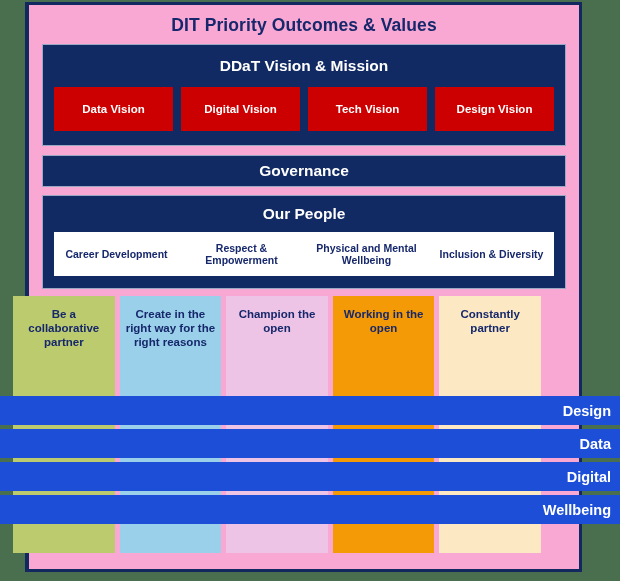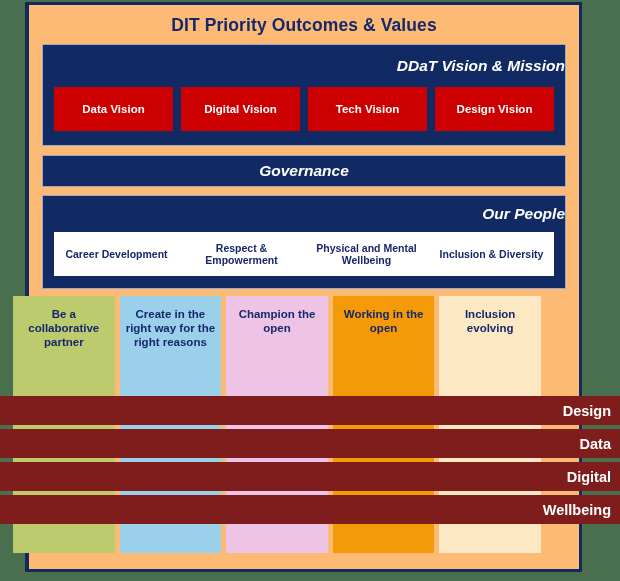--- a/index.html
+++ b/index.html
@@ -16,21 +16,21 @@
   }
 
   
   #card {
     position: absolute;
     left: 25px;
     top: 2px;
     width: 557px;
     height: 570px;
     box-sizing: border-box;
-    background: #fdba74;
+    background: #f9a8d4;
     border: 3px solid #12285f;
     border-left-width: 4px;
   }
 
   
   .page-title {
     text-align: center;
     color: #16286b;
     font-size: 17.5px;
     font-weight: bold;
@@ -40,25 +40,24 @@
   }
 
   
   .navy-panel {
     background: #112a63;
     margin: 0 13px 0 13px;
     border: 1px solid #9aa8c4;
     box-sizing: border-box;
   }
   .panel-heading {
-    text-align: right;
+    text-align: center;
     color: #ffffff;
     font-weight: bold;
     font-size: 15.5px;
-    font-style: italic;
   }
 
   
   #vision-panel {
     height: 102px;
     margin-top: 4px;
     padding-top: 12px;
     box-sizing: border-box;
   }
   #vision-panel .panel-heading { margin-bottom: 12px; }
@@ -150,21 +149,21 @@
     padding: 0 4px;
     box-sizing: border-box;
   }
 
   
   .discipline-bar {
     position: absolute;
     left: 0;
     width: 620px;
     height: 29px;
-    background: #7f1d1d;
+    background: #1d4ed8;
     display: flex;
     align-items: center;
     justify-content: flex-end;
   }
   .discipline-bar .discipline-label {
     color: #ffffff;
     font-size: 14.5px;
     font-weight: bold;
     padding-right: 9px;
   }
@@ -209,21 +208,21 @@
   <div class="value-col" style="background: rgb(155, 208, 234);">
     <div class="value-label">Create in the right way for the right reasons</div>
   </div>
   <div class="value-col" style="background: rgb(237, 196, 230);">
     <div class="value-label">Champion the open</div>
   </div>
   <div class="value-col" style="background: rgb(245, 154, 7);">
     <div class="value-label">Working in the open</div>
   </div>
   <div class="value-col" style="background: rgb(252, 233, 196);">
-    <div class="value-label">Inclusion evolving</div>
+    <div class="value-label">Constantly partner</div>
   </div>
 </div>
 
 <div class="discipline-bar" style="top: 396px;">
   <span class="discipline-label">Design</span>
 </div>
 <div class="discipline-bar" style="top: 429px;">
   <span class="discipline-label">Data</span>
 </div>
 <div class="discipline-bar" style="top: 462px;">

